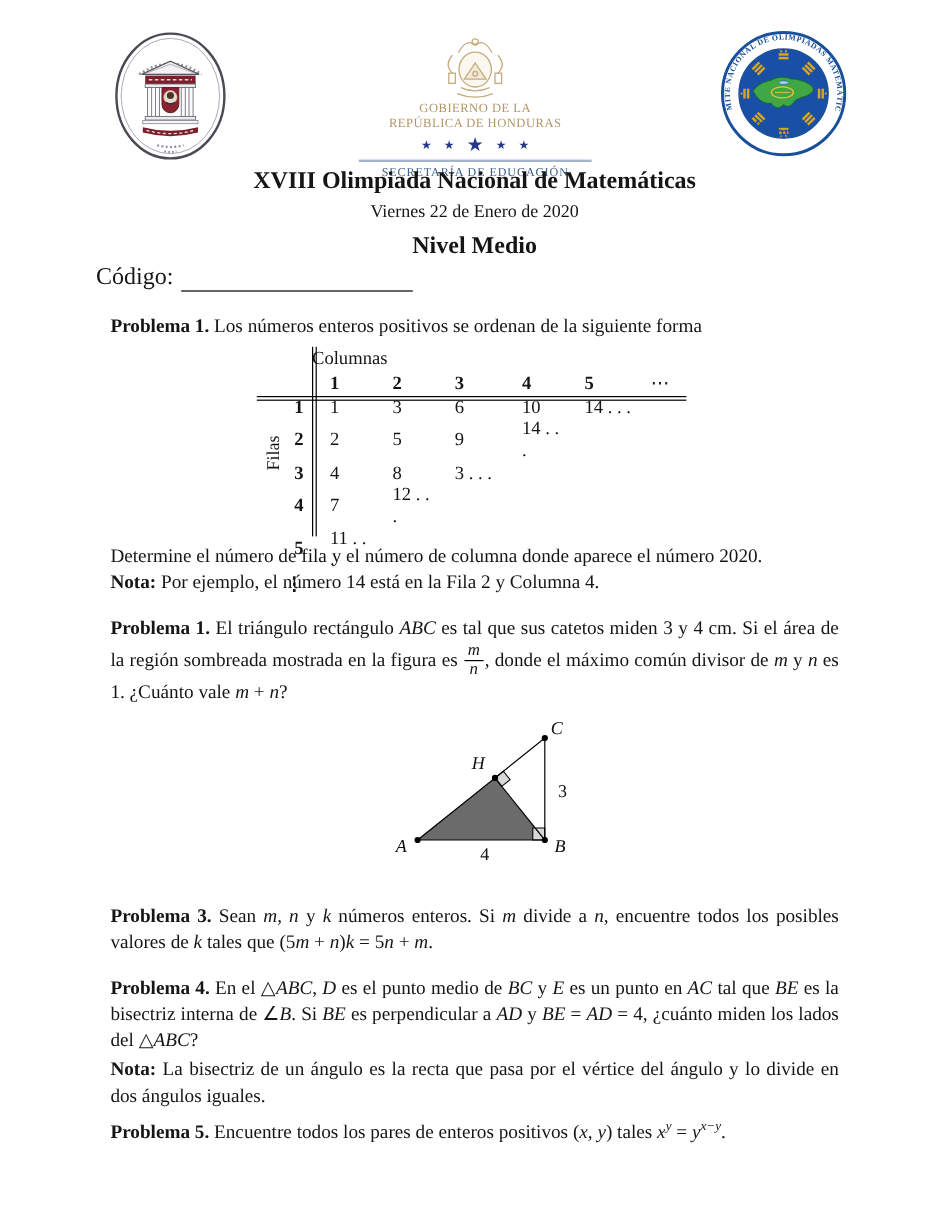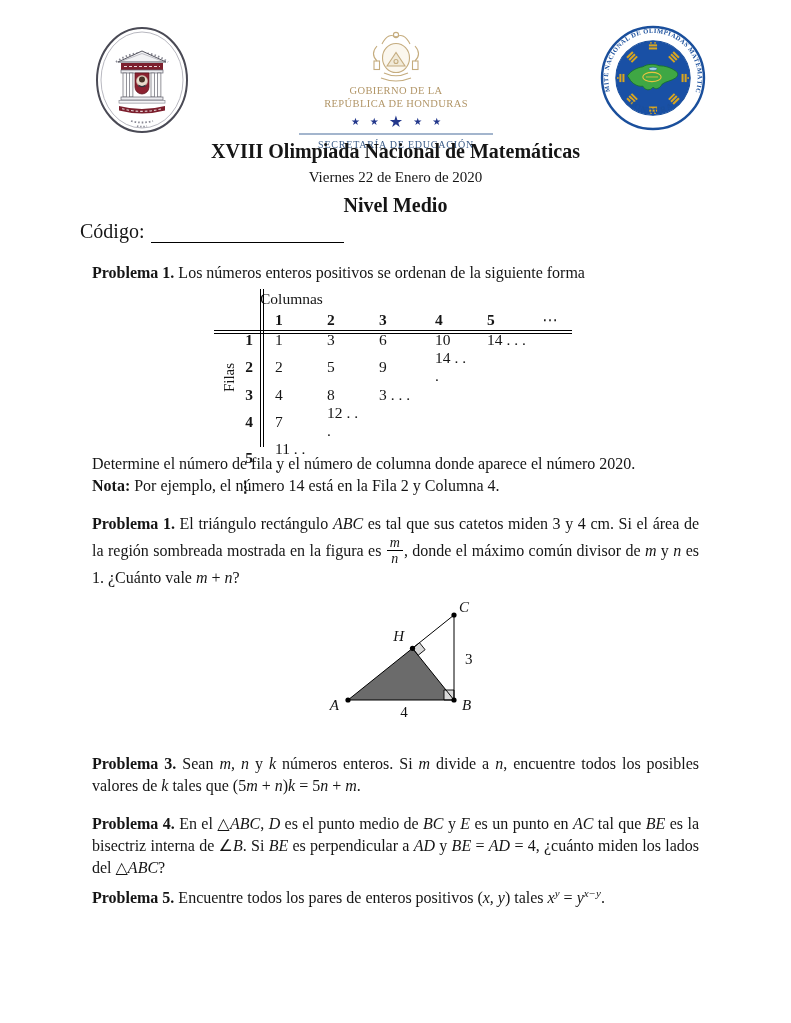--- a/index.html
+++ b/index.html
@@ -315,17 +315,18 @@
         <text class="figlabel" x="135" y="17" text-anchor="start">C</text>
         <text class="figlabel" x="80" y="46" text-anchor="end">H</text>
         <text class="fignum" x="141" y="69" text-anchor="start">3</text>
         <text class="fignum" x="80" y="122" text-anchor="middle">4</text>
       </svg>
     </div>
 
     <p class="mt-p3"><b>Problema 3.</b> Sean <i>m, n</i> y <i>k</i> números enteros. Si <i>m</i> divide a <i>n</i>, encuentre todos los posibles valores de <i>k</i> tales que (5<i>m</i> + <i>n</i>)<i>k</i> = 5<i>n</i> + <i>m</i>.</p>
 
     <p class="mt-p4"><b>Problema 4.</b> En el △<i>ABC</i>, <i>D</i> es el punto medio de <i>BC</i> y <i>E</i> es un punto en <i>AC</i> tal que <i>BE</i> es la bisectriz interna de ∠<i>B</i>. Si <i>BE</i> es perpendicular a <i>AD</i> y <i>BE</i> = <i>AD</i> = 4, ¿cuánto miden los lados del △<i>ABC</i>?</p>
+    <p class="mt-nota"><b>Nota:</b> La bisectriz de un ángulo es la recta que pasa por el vértice del ángulo y lo divide en dos ángulos iguales.</p>
 
     <p class="mt-p5"><b>Problema 5.</b> Encuentre todos los pares de enteros positivos (<i>x, y</i>) tales <i>x</i><sup><i>y</i></sup> = <i>y</i><sup><i>x−y</i></sup>.</p>
 
   </div>
 </div>
 
 </body></html>

